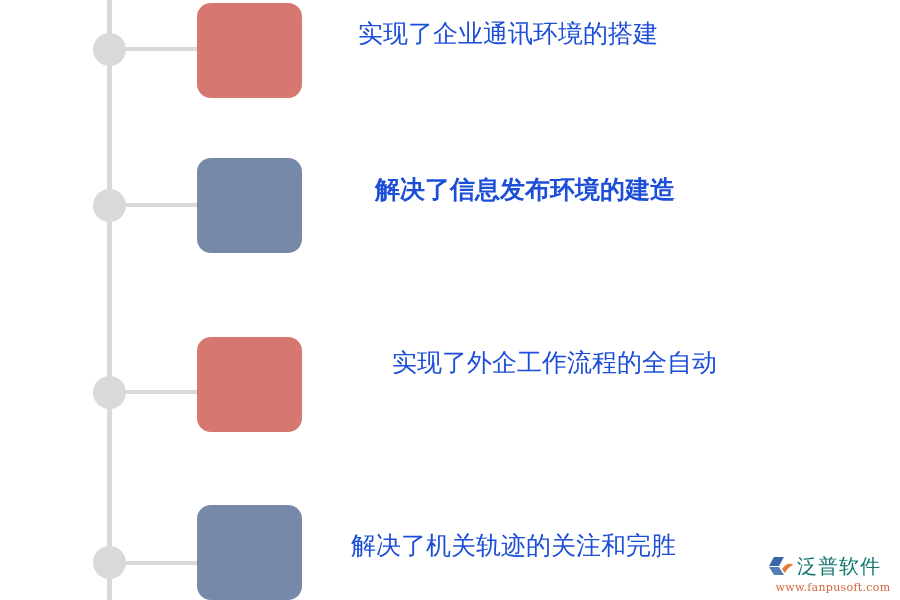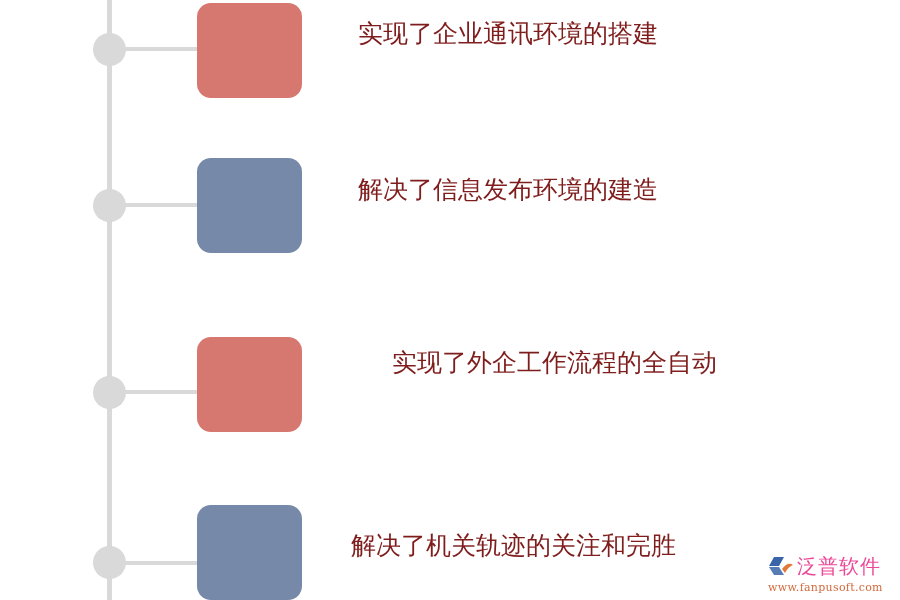--- a/index.html
+++ b/index.html
@@ -1,45 +1,45 @@
 <!DOCTYPE html>
 <html><head>
 <meta charset="utf-8">
 <style>
   html, body { margin: 0; padding: 0; }
   body { width: 900px; height: 600px; background: #ffffff; position: relative; overflow: hidden; font-family: "DejaVu Sans", sans-serif; }
   .vline { position: absolute; left: 107px; top: 0; width: 5px; height: 600px; background: #d9d9d9; }
   .dot { position: absolute; width: 33px; height: 33px; border-radius: 50%; background: #d9d9d9; left: 93px; }
   .hline { position: absolute; left: 110px; height: 4px; width: 90px; background: #d9d9d9; }
   .box { position: absolute; left: 197px; width: 105px; height: 95px; border-radius: 14px; }
-  .label { position: absolute; font-size: 25px; color: #7f1d1d; white-space: nowrap; line-height: 1; }
+  .label { position: absolute; font-size: 25px; color: #1d4ed8; white-space: nowrap; line-height: 1; }
   .logo { position: absolute; left: 768px; top: 553px; width: 130px; height: 45px; }
   .logo-top { display: flex; align-items: center; height: 26px; }
   .logo-mark { width: 26px; height: 22px; position: relative; margin-right: 3px; }
-  .logo-name { font-size: 20px; color: #ec4899; letter-spacing: 1px; line-height: 1; }
-  .logo-url { font-family: "DejaVu Serif", serif; font-size: 11px; color: #d2693b; margin-top: 2px; letter-spacing: 0.3px; }
+  .logo-name { font-size: 20px; color: #0f766e; letter-spacing: 1px; line-height: 1; }
+  .logo-url { font-family: "DejaVu Serif", serif; font-size: 11px; color: #d2693b; margin-top: 2px; letter-spacing: 0.3px; text-align: center; }
 </style>
 </head>
 <body>
 
 <div>
   <div class="vline"></div>
 
   <div>
     <div class="hline" style="top:47px;"></div>
     <div class="dot" style="top:33px;"></div>
     <div class="box" style="top:3px; background:#d67870;"></div>
     <div class="label" style="left:358px; top:21px;">实现了企业通讯环境的搭建</div>
   </div>
 
   <div>
     <div class="hline" style="top:203px;"></div>
     <div class="dot" style="top:189px;"></div>
     <div class="box" style="top:158px; background:#7789a9;"></div>
-    <div class="label" style="left:358px; top:177px;">解决了信息发布环境的建造</div>
+    <div class="label" style="left:375px; top:177px;font-weight:bold;">解决了信息发布环境的建造</div>
   </div>
 
   <div>
     <div class="hline" style="top:390px;"></div>
     <div class="dot" style="top:376px;"></div>
     <div class="box" style="top:337px; background:#d67870;"></div>
     <div class="label" style="left:353px; top:350px;margin-left:39px;">实现了外企工作流程的全自动</div>
   </div>
 
   <div>

